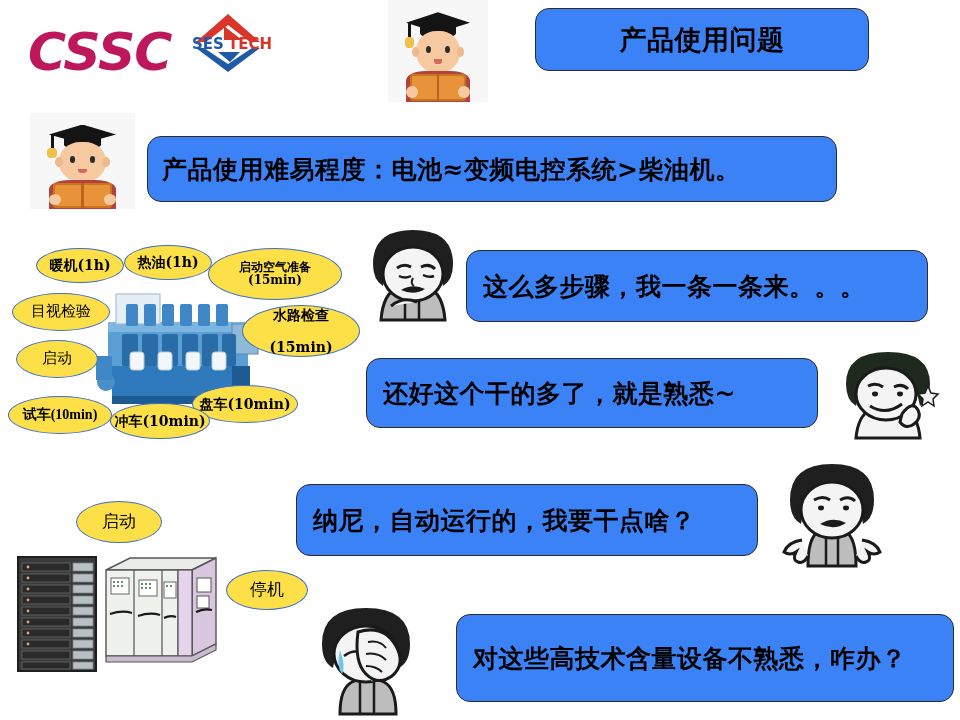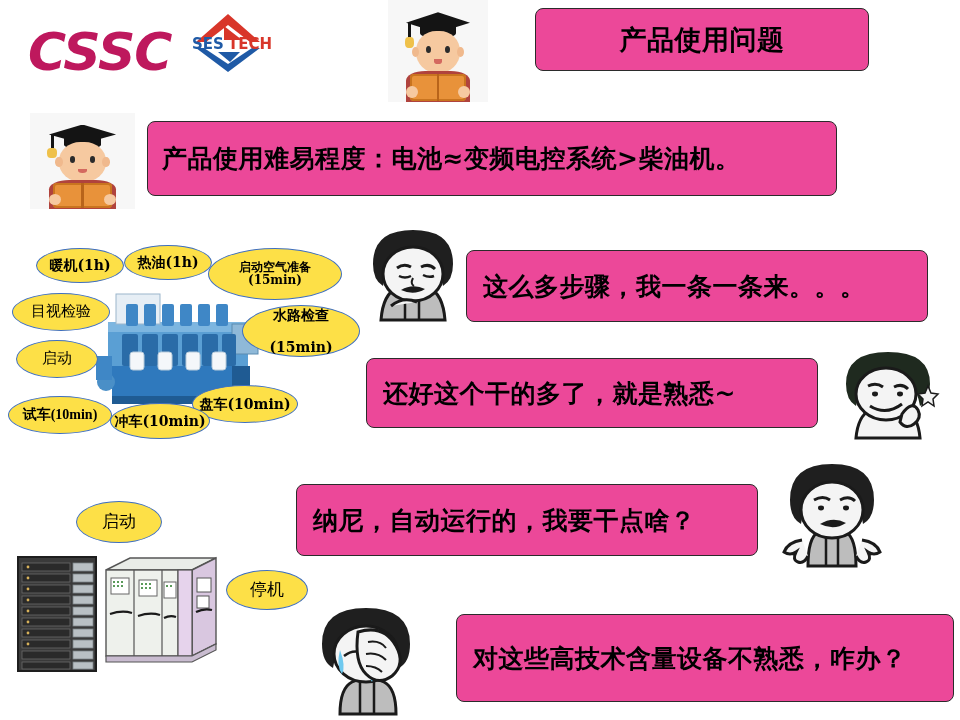--- a/index.html
+++ b/index.html
@@ -2,21 +2,21 @@
 <html><head>
 <meta charset="utf-8">
 <style>
   html,body{margin:0;padding:0;background:#fff;}
   body{width:960px;height:720px;position:relative;overflow:hidden;
        font-family:"Liberation Sans","DejaVu Sans",sans-serif;}
 
   
   .callout{
     position:absolute;box-sizing:border-box;
-    border:1.6px solid #2b2b2b;border-radius:8px;background:#ec4899;
+    border:1.6px solid #2b2b2b;border-radius:14px;background:#3b82f6;
     display:flex;align-items:center;justify-content:center;
     color:#000;font-weight:bold;letter-spacing:.5px;white-space:nowrap;
     font-family:"DejaVu Sans","Liberation Sans",sans-serif;
   }
   .callout.title{font-size:27px;}
   .callout.stmt{font-size:25px;justify-content:flex-start;padding-left:14px;}
   .callout.bubble{font-size:25px;justify-content:flex-start;padding-left:16px;}
 
   
   .ellipse{
@@ -128,21 +128,21 @@
   <div class="eye-l"></div>
   <div class="eye-r"></div>
   <div class="mouth"></div>
   <div class="body"></div>
   <div class="book"></div>
   <div class="bookspine"></div>
   <div class="hand-l"></div>
   <div class="hand-r"></div>
 </div>
 
-<div class="callout stmt" style="left:147px;top:121px;width:690px;height:75px;">产品使用难易程度：电池≈变频电控系统&gt;柴油机。</div>
+<div class="callout stmt" style="left:147px;top:136px;width:690px;height:66px;">产品使用难易程度：电池≈变频电控系统&gt;柴油机。</div>
 
 <div class="engine" style="left:82px;top:278px;width:200px;height:135px;">
   <svg viewBox="0 0 200 135" xmlns="http://www.w3.org/2000/svg">
     <rect x="30" y="86" width="130" height="34" fill="#2f79bd"></rect>
     <rect x="30" y="118" width="136" height="8" fill="#1f5b93"></rect>
     <rect x="26" y="44" width="140" height="44" fill="#5a9fd4"></rect>
     <rect x="26" y="44" width="140" height="10" fill="#7db6e0"></rect>
     <rect x="34" y="16" width="44" height="30" fill="#e6eef5" stroke="#9bb6cc" stroke-width="1"></rect>
     <rect x="150" y="46" width="26" height="30" fill="#8fb9d8" stroke="#5a8bb0" stroke-width="1"></rect>
     <g fill="#3f87c6">

